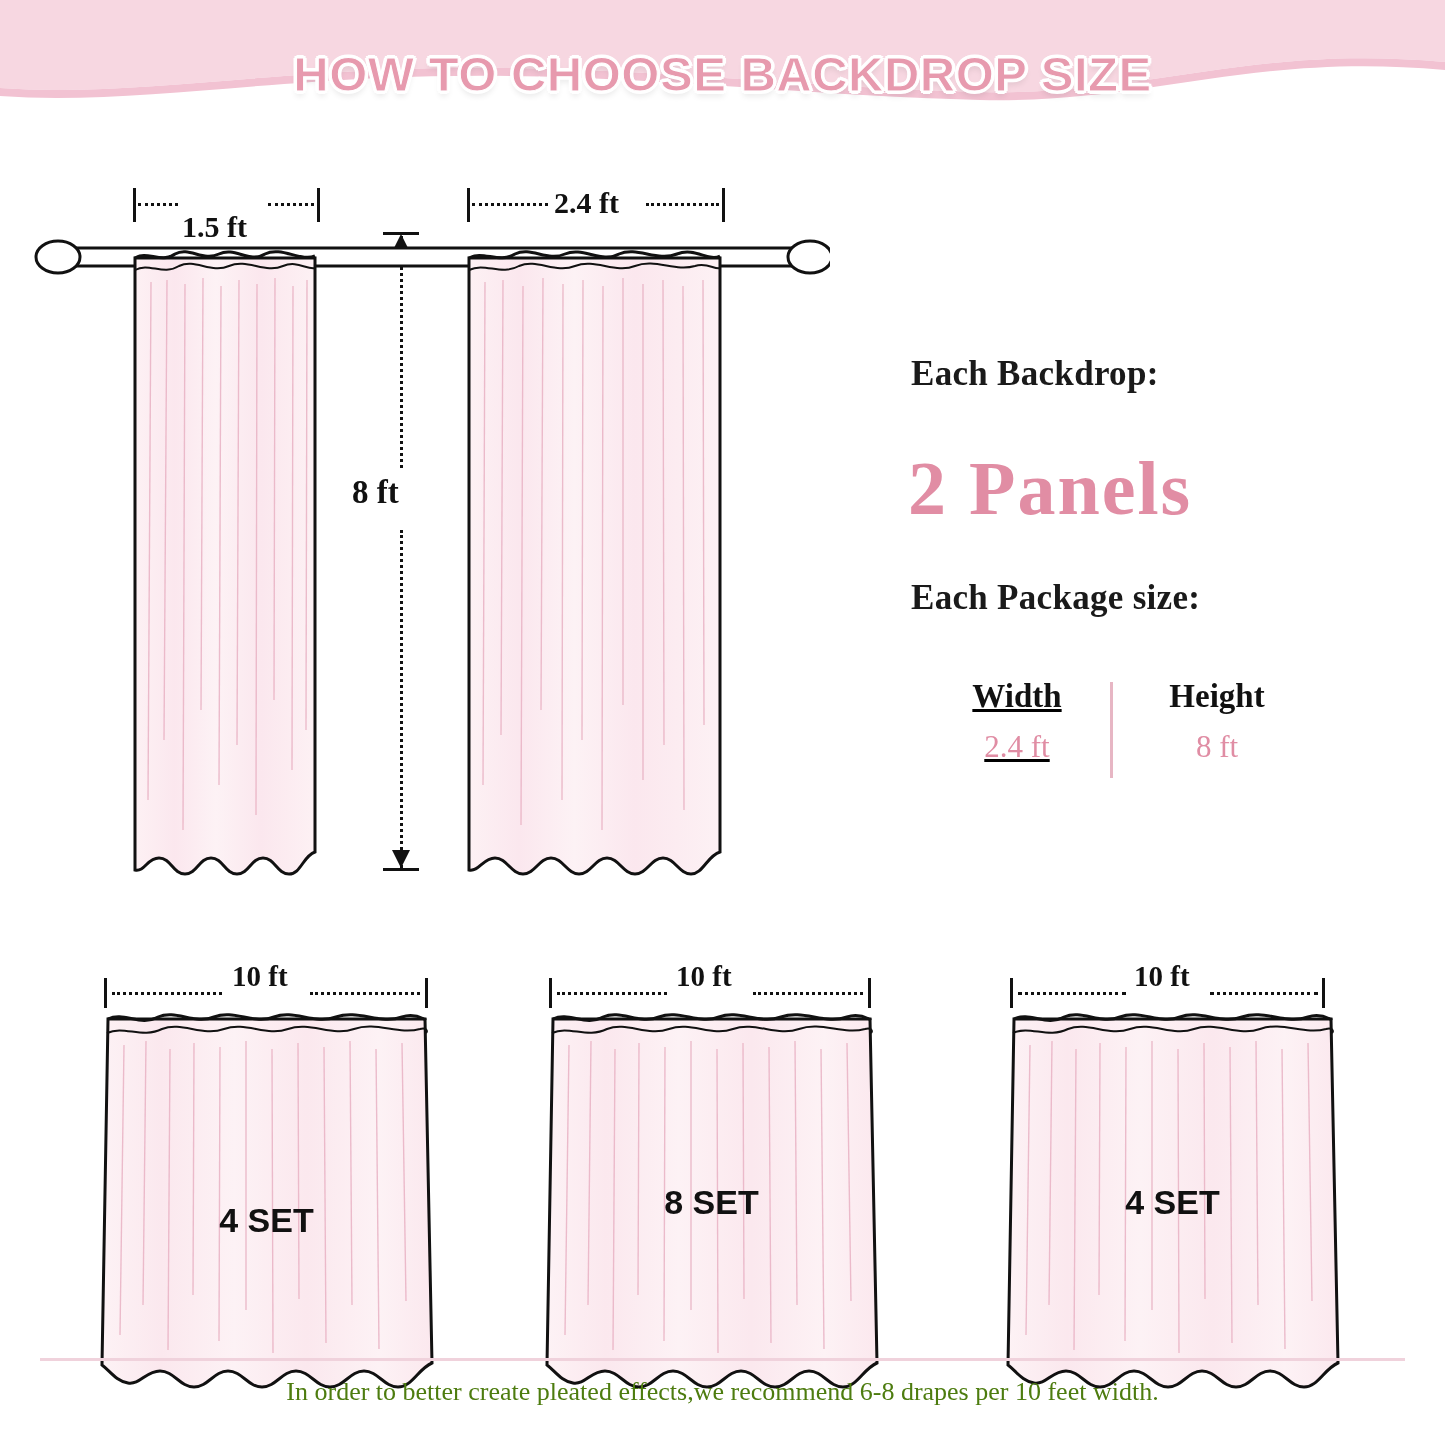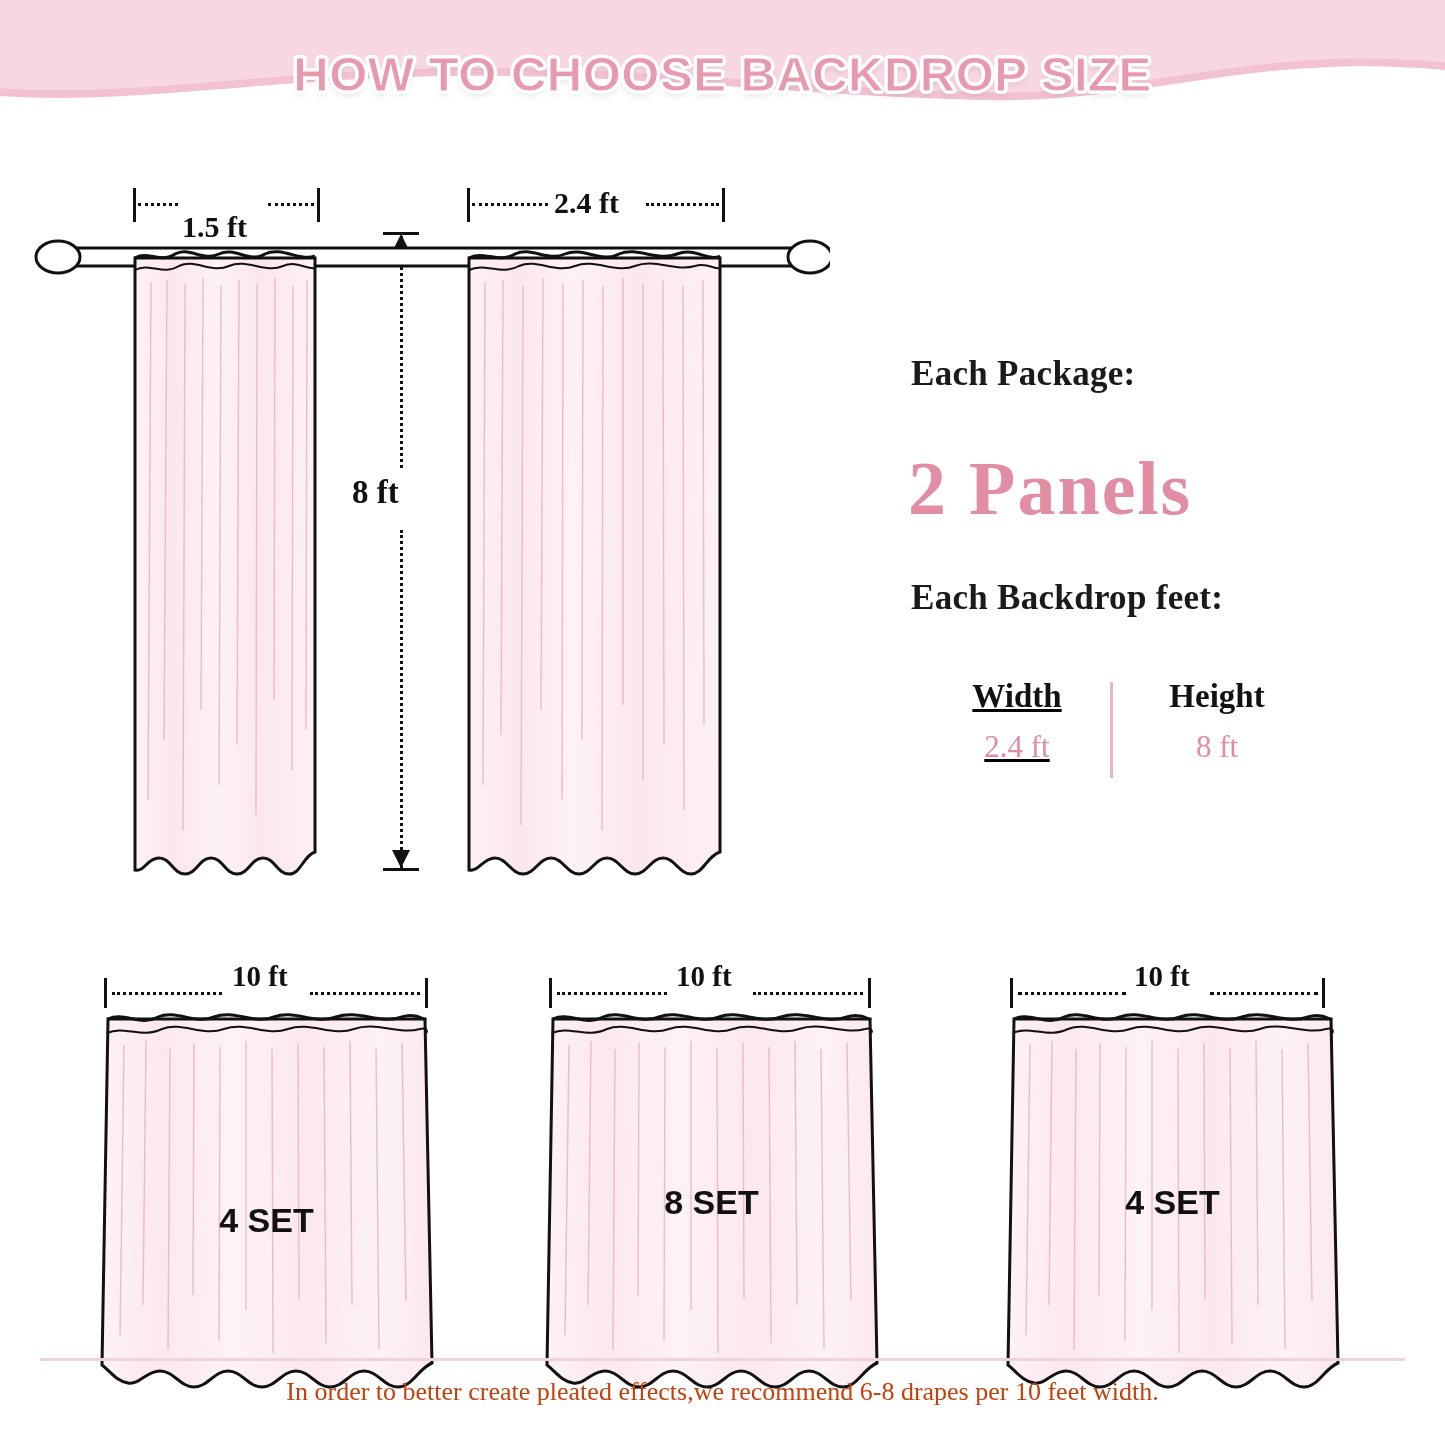--- a/index.html
+++ b/index.html
@@ -112,21 +112,21 @@
     background: #e7b6c4;
   }
 
   
   .footer-note {
     position: absolute;
     left: 0; top: 1377px;
     width: 1445px;
     text-align: center;
     font-size: 26px;
-    color: #c2410c;
+    color: #4d7c0f;
   }
   .footer-rule {
     position: absolute;
     left: 40px; top: 1358px;
     width: 1365px; height: 3px;
     background: #f0d2dc;
   }
 
   
   .dotline-h {
@@ -263,27 +263,27 @@
         <line x1="176" y1="44" x2="176" y2="540"></line>
         <line x1="196" y1="40" x2="197" y2="505"></line>
         <line x1="216" y1="46" x2="217" y2="570"></line>
         <line x1="236" y1="40" x2="237" y2="485"></line>
       </g>
     </svg>
   </div>
 </div>
 
 <div class="label-each-package">
-  <span class="hl">Each Package:</span>
+  <span class="hl">Each Backdrop:</span>
 </div>
 
 <div class="panels-count">2  Panels</div>
 
 <div class="label-backdrop-size">
-  <span class="hl">Each Backdrop feet:</span>
+  <span class="hl">Each Package size:</span>
 </div>
 
 <div class="dim-table">
   <div class="dim-col left">
     <div class="dim-head">Width</div>
     <div class="dim-val">2.4 ft</div>
   </div>
   <div class="dim-divider"></div>
   <div class="dim-col right">
     <div class="dim-head">Height</div>

